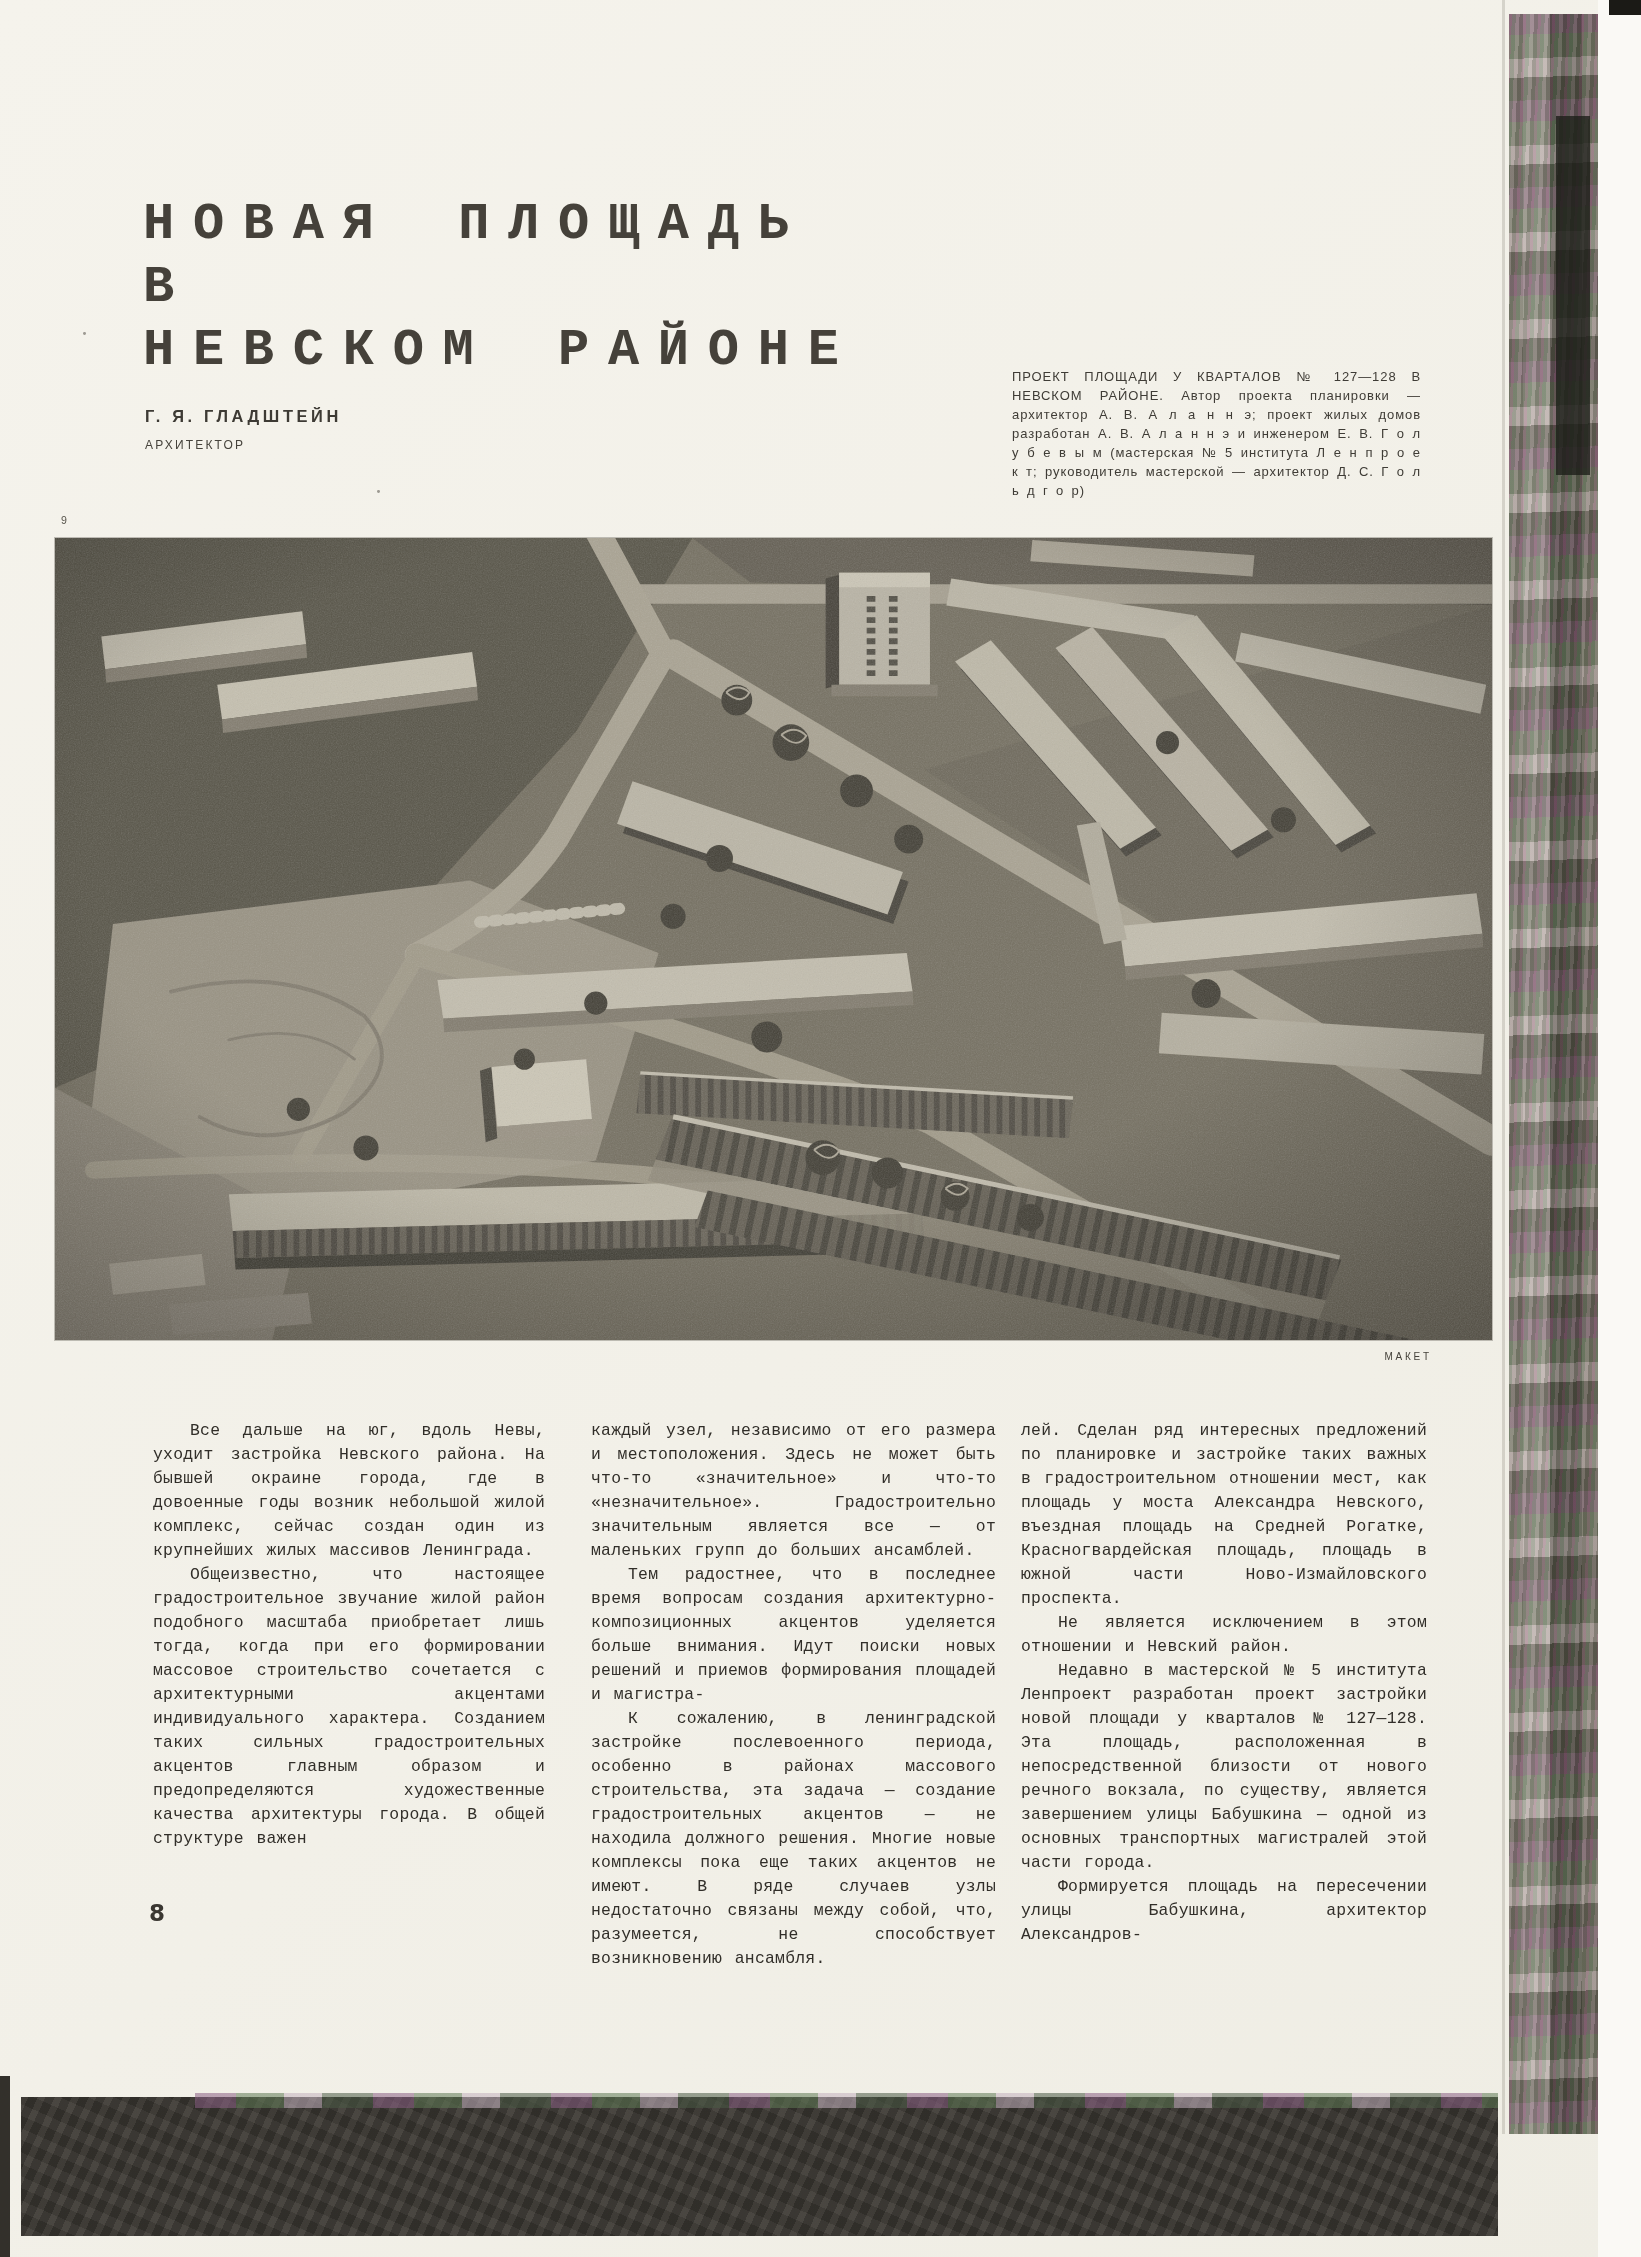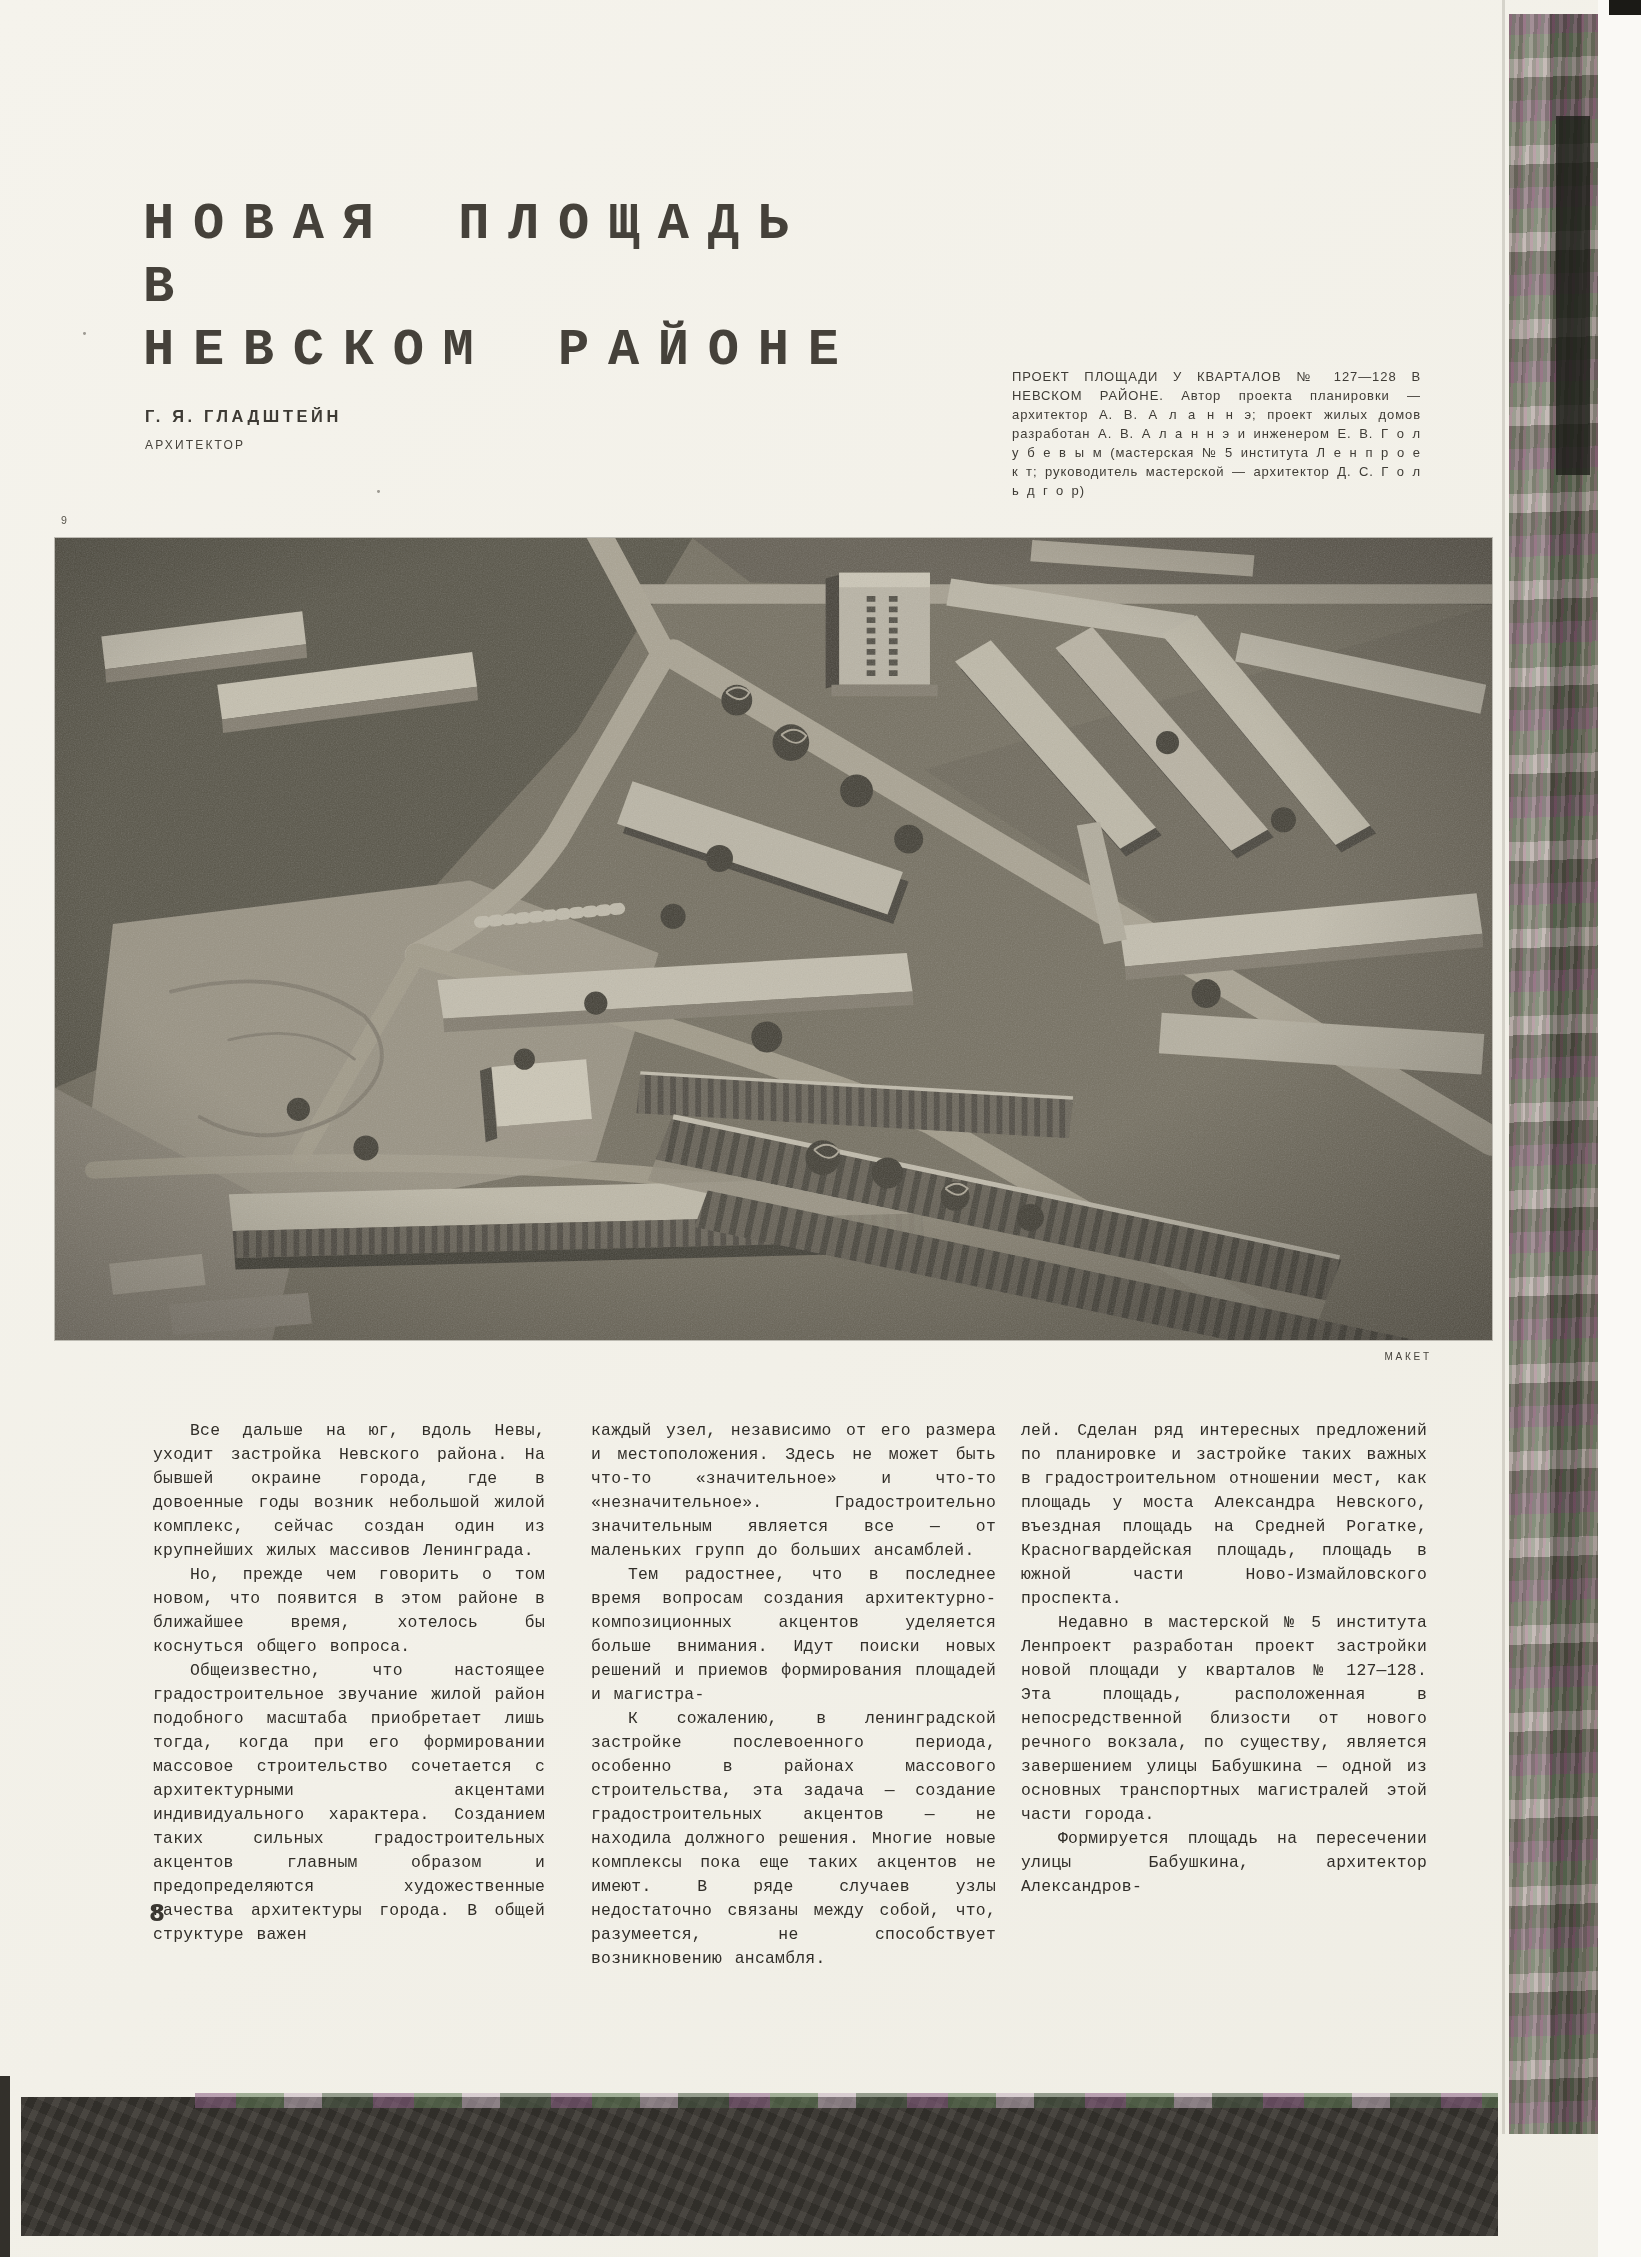--- a/index.html
+++ b/index.html
@@ -214,32 +214,32 @@
         <rect width="1488" height="831" fill="url(#vig)"></rect>
         <rect width="1488" height="831" filter="url(#grain)" opacity="0.45"></rect>
       </g>
     </svg>
   </figure>
 
   <div class="photo-caption">МАКЕТ</div>
 
   <div class="col col1">
     <p>Все дальше на юг, вдоль Невы, уходит застройка Невского района. На бывшей окраине города, где в довоенные годы возник небольшой жилой комплекс, сейчас создан один из крупнейших жилых массивов Ленинграда.</p>
-    <p>Но, прежде чем говорить о том новом, что появится в этом районе в ближайшее время, хотелось бы коснуться общего вопроса.</p>
     <p>Общеизвестно, что настоящее градостроительное звучание жилой район подобного масштаба приобретает лишь тогда, когда при его формировании массовое строительство сочетается с архитектурными акцентами индивидуального характера. Созданием таких сильных градостроительных акцентов главным образом и предопределяются художественные качества архитектуры города. В общей структуре важен</p>
   </div>
 
   <div class="col col2">
     <p class="cont">каждый узел, независимо от его размера и местоположения. Здесь не может быть что-то «значительное» и что-то «незначительное». Градостроительно значительным является все — от маленьких групп до больших ансамблей.</p>
     <p>Тем радостнее, что в последнее время вопросам создания архитектурно-композиционных акцентов уделяется больше внимания. Идут поиски новых решений и приемов формирования площадей и магистра-</p>
     <p>К сожалению, в ленинградской застройке послевоенного периода, особенно в районах массового строительства, эта задача — создание градостроительных акцентов — не находила должного решения. Многие новые комплексы пока еще таких акцентов не имеют. В ряде случаев узлы недостаточно связаны между собой, что, разумеется, не способствует возникновению ансамбля.</p>
   </div>
 
   <div class="col col3">
     <p class="cont">лей. Сделан ряд интересных предложений по планировке и застройке таких важных в градостроительном отношении мест, как площадь у моста Александра Невского, въездная площадь на Средней Рогатке, Красногвардейская площадь, площадь в южной части Ново-Измайловского проспекта.</p>
+    <p>Не является исключением в этом отношении и Невский район.</p>
     <p>Недавно в мастерской № 5 института Ленпроект разработан проект застройки новой площади у кварталов № 127—128. Эта площадь, расположенная в непосредственной близости от нового речного вокзала, по существу, является завершением улицы Бабушкина — одной из основных транспортных магистралей этой части города.</p>
     <p>Формируется площадь на пересечении улицы Бабушкина, архитектор Александров-</p>
   </div>
 
   <div class="page-number">8</div>
 
   <div class="page-edge"></div>
   <div class="right-margin"></div>
   <div class="scan-band">
     <div class="band-dark"></div>

